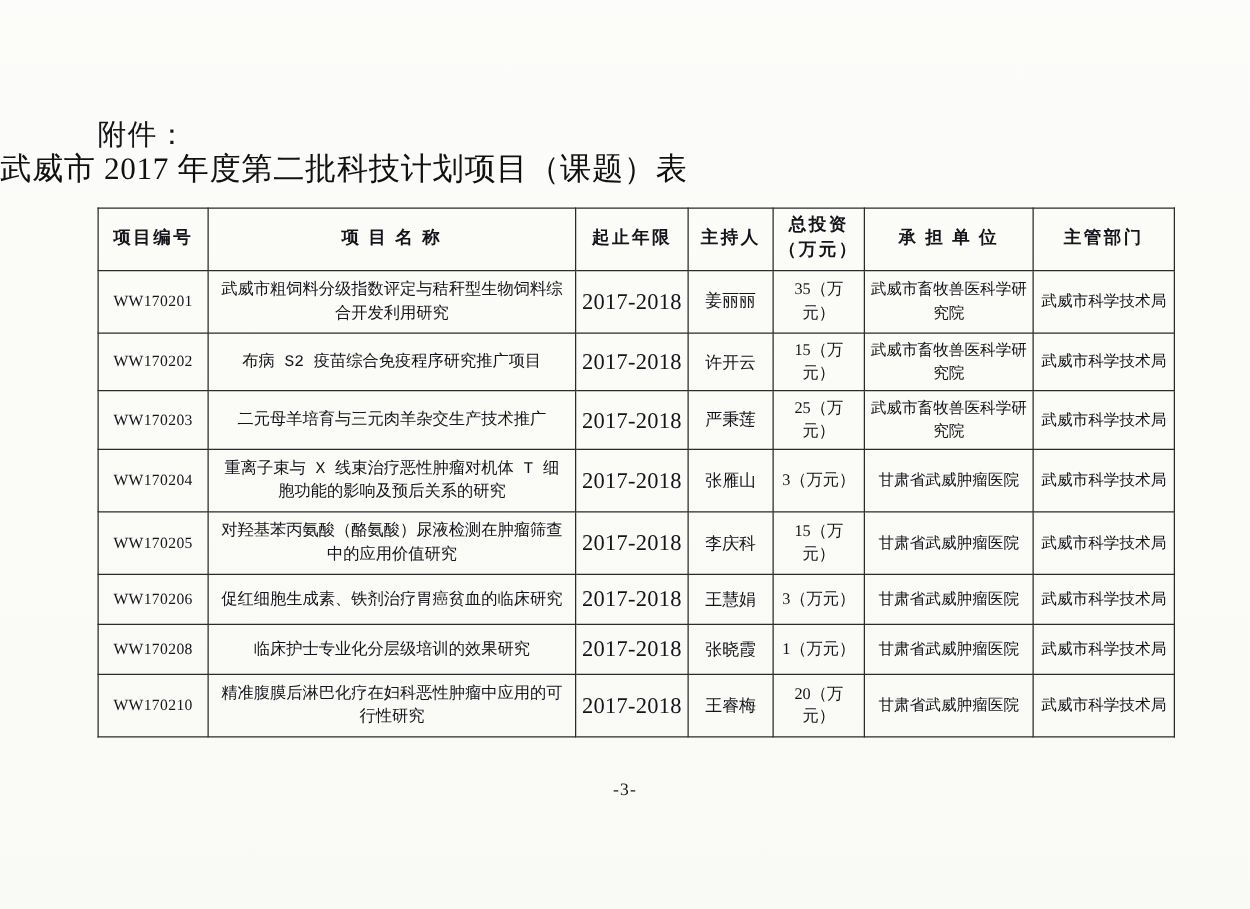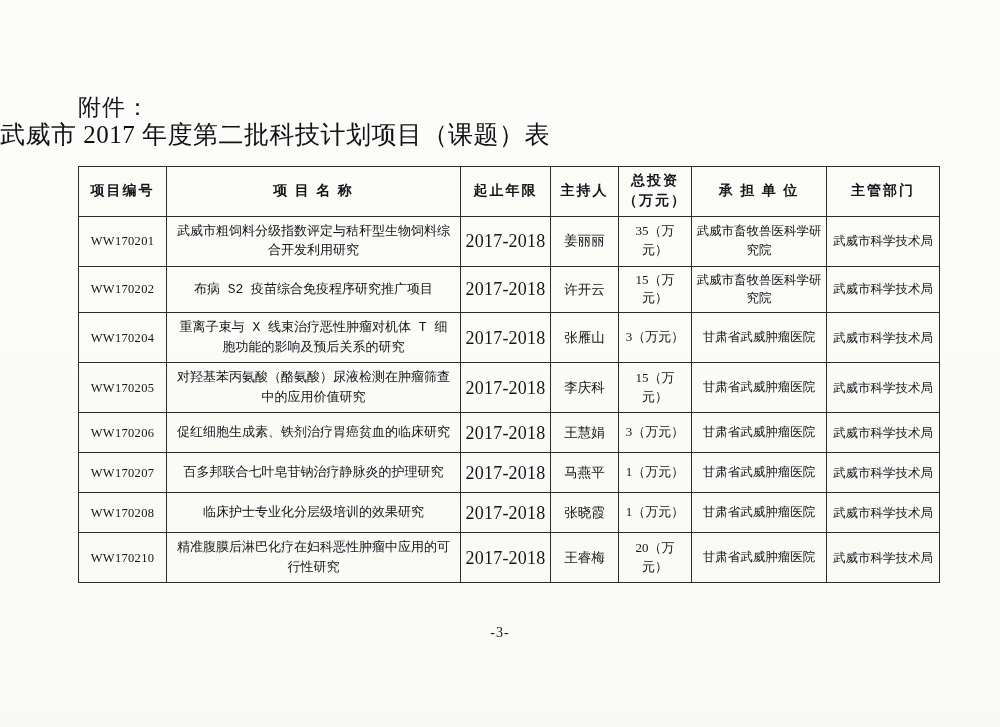--- a/index.html
+++ b/index.html
@@ -163,20 +163,29 @@
         <tr class="row-h-2">
           <td class="code">WW170202</td>
           <td class="name">布病 S2 疫苗综合免疫程序研究推广项目</td>
           <td class="period">2017-2018</td>
           <td class="leader">许开云</td>
           <td class="invest">15（万元）</td>
           <td class="unit">武威市畜牧兽医科学研究院</td>
           <td class="dept">武威市科学技术局</td>
         </tr>
         <tr class="row-h-2">
+          <td class="code">WW170203</td>
+          <td class="name">二元母羊培育与三元肉羊杂交生产技术推广</td>
+          <td class="period">2017-2018</td>
+          <td class="leader">严秉莲</td>
+          <td class="invest">25（万元）</td>
+          <td class="unit">武威市畜牧兽医科学研究院</td>
+          <td class="dept">武威市科学技术局</td>
+        </tr>
+        <tr class="row-h-2">
           <td class="code">WW170204</td>
           <td class="name">重离子束与 X 线束治疗恶性肿瘤对机体 T 细胞功能的影响及预后关系的研究</td>
           <td class="period">2017-2018</td>
           <td class="leader">张雁山</td>
           <td class="invest">3（万元）</td>
           <td class="unit">甘肃省武威肿瘤医院</td>
           <td class="dept">武威市科学技术局</td>
         </tr>
         <tr class="row-h-2">
           <td class="code">WW170205</td>
@@ -190,29 +199,20 @@
         <tr class="row-h-1">
           <td class="code">WW170206</td>
           <td class="name">促红细胞生成素、铁剂治疗胃癌贫血的临床研究</td>
           <td class="period">2017-2018</td>
           <td class="leader">王慧娟</td>
           <td class="invest">3（万元）</td>
           <td class="unit">甘肃省武威肿瘤医院</td>
           <td class="dept">武威市科学技术局</td>
         </tr>
         <tr class="row-h-1">
-          <td class="code">WW170207</td>
-          <td class="name">百多邦联合七叶皂苷钠治疗静脉炎的护理研究</td>
-          <td class="period">2017-2018</td>
-          <td class="leader">马燕平</td>
-          <td class="invest">1（万元）</td>
-          <td class="unit">甘肃省武威肿瘤医院</td>
-          <td class="dept">武威市科学技术局</td>
-        </tr>
-        <tr class="row-h-1">
           <td class="code">WW170208</td>
           <td class="name">临床护士专业化分层级培训的效果研究</td>
           <td class="period">2017-2018</td>
           <td class="leader">张晓霞</td>
           <td class="invest">1（万元）</td>
           <td class="unit">甘肃省武威肿瘤医院</td>
           <td class="dept">武威市科学技术局</td>
         </tr>
         <tr class="row-h-2">
           <td class="code">WW170210</td>

